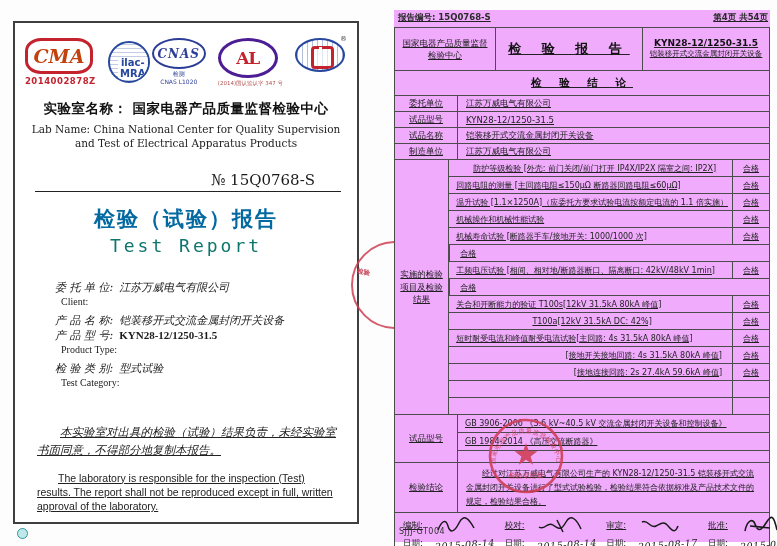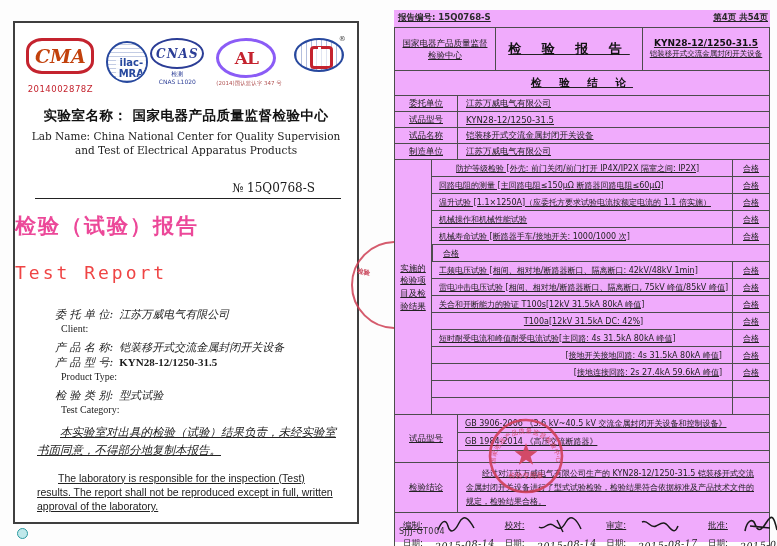--- a/index.html
+++ b/index.html
@@ -3,41 +3,41 @@
 <meta charset="utf-8">
 <style>
   html,body{margin:0;padding:0;background:#fff;}
   .canvas{position:relative;width:777px;height:546px;background:#fdfdfd;overflow:hidden;
           font-family:"DejaVu Sans",sans-serif;color:#222;}
   
   .lpage{position:absolute;left:13px;top:21px;width:342px;height:499px;border:2px solid #3f3f3f;background:#fff;}
   .logos{display:flex;justify-content:center;align-items:flex-start;gap:12px;margin-top:15px;}
   .logo{text-align:center;}
   .cma-mark{width:62px;height:30px;border:3.5px solid #c4232e;border-radius:16px/13px;display:flex;align-items:center;justify-content:center;color:#c2410c;font:bold italic 19px "DejaVu Serif",serif;}
-  .cma-num{font-size:8.5px;font-weight:normal;color:#c4232e;margin-top:10px;letter-spacing:.5px;}
+  .cma-num{font-size:8.5px;font-weight:bold;color:#c4232e;margin-top:2px;letter-spacing:.5px;}
   .ilac-mark{width:38px;height:38px;border:2px solid #27489e;border-radius:50%;position:relative;overflow:hidden;
     background:repeating-linear-gradient(0deg,rgba(39,72,158,.28) 0 1px,transparent 1px 4px);}
   .ilac-band{position:absolute;left:8px;right:0;top:14px;background:rgba(255,255,255,.85);color:#27489e;font-size:10px;font-weight:bold;}
   .cnas-mark{width:50px;height:27px;border:2.5px solid #2b3d96;border-radius:50%;display:flex;align-items:center;justify-content:center;color:#2b3d96;font:bold italic 12px "DejaVu Serif",serif;letter-spacing:1px;}
   .cnas-sub{font-size:6px;color:#2b3d96;margin-top:1px;line-height:1.2;}
   .pair{display:flex;align-items:center;gap:2px;}
-  .al-mark{width:54px;height:34px;border:3px solid #8b5cf6;border-radius:50%;display:flex;align-items:center;justify-content:center;color:#c4232e;font:bold 17px "DejaVu Serif",serif;letter-spacing:-1px;}
+  .al-mark{width:54px;height:34px;border:3px solid #4c1d95;border-radius:50%;display:flex;align-items:center;justify-content:center;color:#c4232e;font:bold 17px "DejaVu Serif",serif;letter-spacing:-1px;}
   .al-sub{font-size:5.5px;color:#b05050;margin-top:2px;white-space:nowrap;}
   .globe{position:relative;width:52px;height:34px;}
   .globe-oval{width:46px;height:30px;border:2px solid #27489e;border-radius:50%;
     background:repeating-linear-gradient(90deg,rgba(39,72,158,.35) 0 1px,transparent 1px 5px);position:relative;overflow:hidden;}
   .globe-emblem{position:absolute;left:14px;top:6px;width:17px;height:17px;border:3px solid #c4232e;border-radius:4px;background:rgba(255,255,255,.6);}
   .globe-emblem:after{content:"";position:absolute;left:5px;top:-2px;width:3px;height:18px;background:#fff;}
   .reg{position:absolute;right:0;top:-3px;font-size:7px;color:#444;}
   .labname-zh{margin-top:13px;text-align:center;font-weight:bold;font-size:13.5px;letter-spacing:.5px;color:#111;}
   .labname-en{margin-top:4px;text-align:center;font-family:"DejaVu Serif",serif;font-size:10.5px;line-height:1.35;color:#222;}
   .no-line{margin:20px 16px 0 20px;border-bottom:1.5px solid #222;text-align:right;padding-bottom:2px;}
-  .no-text{font-family:"DejaVu Serif",serif;font-size:12px;padding-right:26px;color:#1a1a1a;}
-  .title-zh{margin-top:13px;text-align:left;font-size:21px;font-weight:bold;letter-spacing:2px;color:#ec4899;}
-  .title-en{margin-top:22px;text-align:left;font-family:"DejaVu Sans Mono",monospace;font-size:18px;letter-spacing:3px;color:#ef4444;}
+  .no-text{font-family:"DejaVu Serif",serif;font-size:15px;padding-right:26px;color:#1a1a1a;}
+  .title-zh{margin-top:13px;text-align:center;font-size:21px;font-weight:bold;letter-spacing:2px;color:#0369a1;}
+  .title-en{margin-top:2px;text-align:center;font-family:"DejaVu Sans Mono",monospace;font-size:18px;letter-spacing:3px;color:#0f766e;}
   .fields{margin:24px 0 0 40px;}
   .f-zh{font-family:"DejaVu Serif",serif;font-style:italic;font-size:11px;color:#1b1b1b;}
   .f-zh .f-val{margin-left:6px;}
   .f-val.upright{font-style:normal;font-weight:bold;font-family:"Liberation Serif",serif;}
   .f-en{font-family:"Liberation Serif",serif;font-size:10px;color:#222;margin:1px 0 6px 6px;}
   .stmt{position:absolute;left:22px;right:18px;top:400px;text-decoration:underline;}
   .stmt-zh{font-family:"DejaVu Serif",serif;font-style:italic;font-size:11.5px;line-height:1.6;text-indent:2em;color:#1b1b1b;}
   .stmt-en{margin-top:11px;font-family:"Liberation Sans",sans-serif;font-size:10.5px;line-height:1.35;text-indent:2em;color:#222;}
   .stamp-left{position:absolute;left:348px;top:236px;width:46px;height:97px;overflow:hidden;z-index:6;}
   .sl-circle{position:absolute;left:3px;top:5px;width:84px;height:84px;border:2.5px solid rgba(206,62,83,.85);border-radius:50%;}
@@ -223,21 +223,20 @@
               <div class="tres">合格</div>
             </div>
           <div class="trow">
               <div class="tres">合格</div>
             </div>
           <div class="trow">
               <div class="tdesc">工频电压试验 [相间、相对地/断路器断口、隔离断口: 42kV/48kV  1min]</div>
               <div class="tres">合格</div>
             </div>
           <div class="trow">
-              <div class="tdesc">雷电冲击电压试验 [相间、相对地/断路器断口、隔离断口, 75kV 峰值/85kV 峰值]</div>
               <div class="tres">合格</div>
             </div>
           <div class="trow">
               <div class="tdesc">关合和开断能力的验证 T100s[12kV  31.5kA  80kA 峰值]</div>
               <div class="tres">合格</div>
             </div>
           <div class="trow c">
               <div class="tdesc">T100a[12kV  31.5kA  DC: 42%]</div>
               <div class="tres">合格</div>
             </div>

